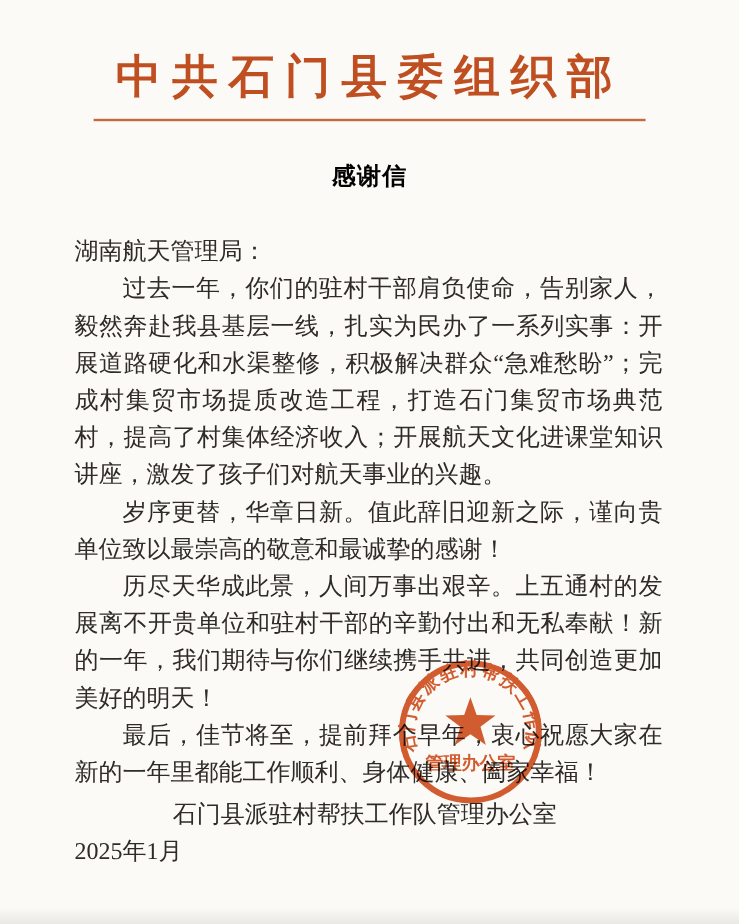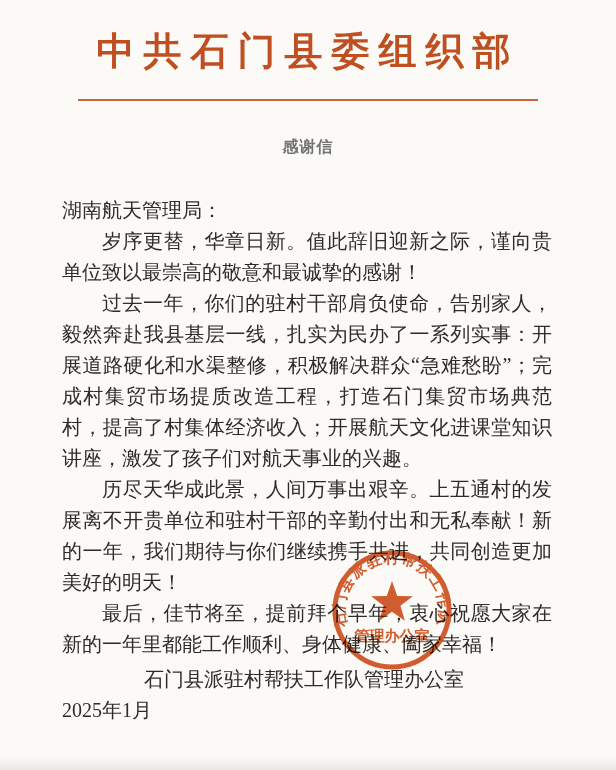--- a/index.html
+++ b/index.html
@@ -17,44 +17,44 @@
   .page::after {
     content: "";
     position: absolute;
     left: 0; right: 0; bottom: 0;
     height: 14px;
     background: linear-gradient(to bottom, rgba(0,0,0,0), rgba(0,0,0,0.07));
     pointer-events: none;
   }
 
   .letterhead {
-    padding-top: 27px;
+    padding-top: 41px;
     height: 75px;
     text-align: center;
     font-size: 38px;
     line-height: 48px;
     font-weight: bold;
     letter-spacing: 9px;
     white-space: nowrap;
   }
 
   .rule {
     width: 460px;
     height: 2px;
     margin: 24px auto 0 auto;
   }
 
   .title {
     margin-top: 31px;
     text-align: center;
-    font-size: 16px;
+    font-size: 20px;
     line-height: 30px;
     font-weight: bold;
     letter-spacing: 1px;
-    color: #737373;
+    color: #000000;
   }
 
   .body {
     margin: 33px 64px 0 62px;
     font-size: 20px;
     line-height: 31px;
     text-align: justify;
     color: #2e2b28;
   }
   .body p { text-indent: 2em; margin: 0; }
@@ -89,22 +89,22 @@
 <div class="page" style="background: rgb(251, 250, 247);">
 
   <div class="letterhead" style="color: rgb(191, 78, 32);">中共石门县委组织部</div>
 
   <div class="rule" style="background: rgb(197, 106, 60);"></div>
 
   <div class="title">感谢信</div>
 
   <div class="body">
     <p class="salutation">湖南航天管理局：</p>
+    <p>过去一年，你们的驻村干部肩负使命，告别家人，毅然奔赴我县基层一线，扎实为民办了一系列实事：开展道路硬化和水渠整修，积极解决群众“急难愁盼”；完成村集贸市场提质改造工程，打造石门集贸市场典范村，提高了村集体经济收入；开展航天文化进课堂知识讲座，激发了孩子们对航天事业的兴趣。</p>
     <p>岁序更替，华章日新。值此辞旧迎新之际，谨向贵单位致以最崇高的敬意和最诚挚的感谢！</p>
-    <p>过去一年，你们的驻村干部肩负使命，告别家人，毅然奔赴我县基层一线，扎实为民办了一系列实事：开展道路硬化和水渠整修，积极解决群众“急难愁盼”；完成村集贸市场提质改造工程，打造石门集贸市场典范村，提高了村集体经济收入；开展航天文化进课堂知识讲座，激发了孩子们对航天事业的兴趣。</p>
     <p>历尽天华成此景，人间万事出艰辛。上五通村的发展离不开贵单位和驻村干部的辛勤付出和无私奉献！新的一年，我们期待与你们继续携手共进，共同创造更加美好的明天！</p>
     <p>最后，佳节将至，提前拜个早年，衷心祝愿大家在新的一年里都能工作顺利、身体健康、阖家幸福！</p>
     <p class="signature">石门县派驻村帮扶工作队管理办公室</p>
     <p class="date">2025年1月</p>
   </div>
 
   <svg class="seal" viewBox="0 0 128 128" aria-hidden="true">
     <circle cx="64" cy="64" r="57" fill="none" stroke-width="5" stroke="#d14c1a"></circle>
     <path id="sealArc" d="M 20,82 A 47.5,47.5 0 1 1 108,82" fill="none"></path>
     <text font-size="15" font-weight="bold" letter-spacing="1.5" fill="#d14c1a">

